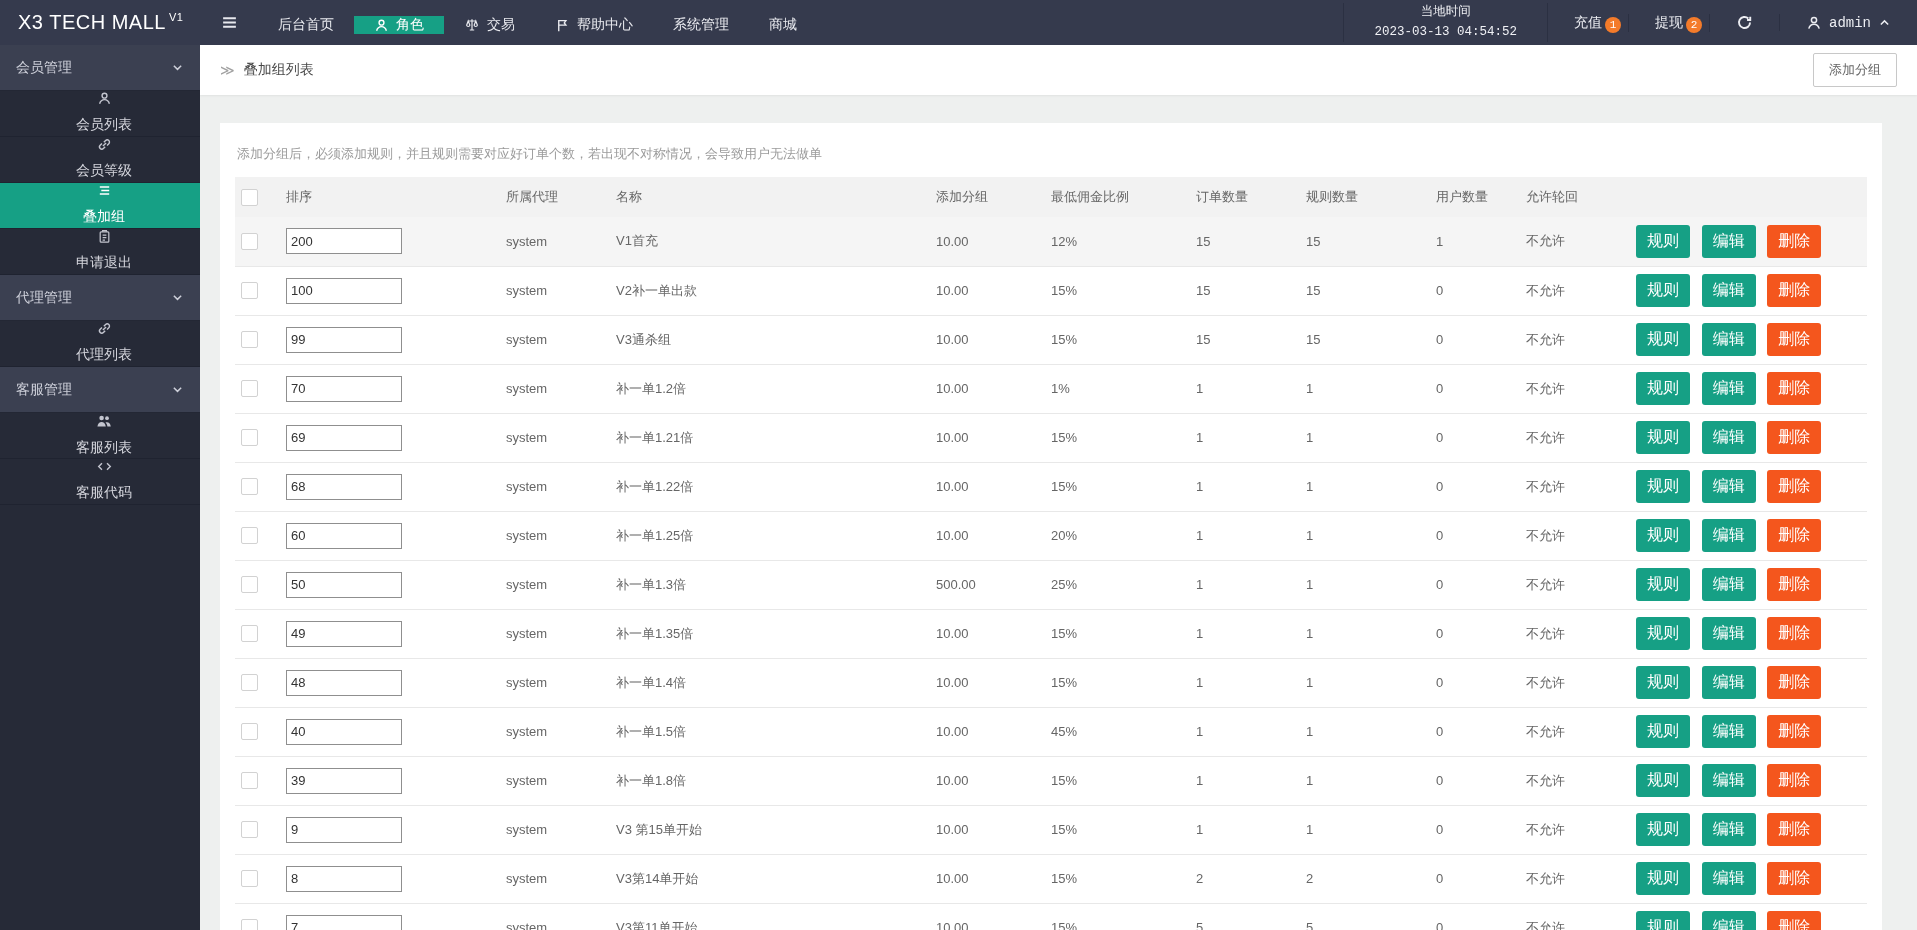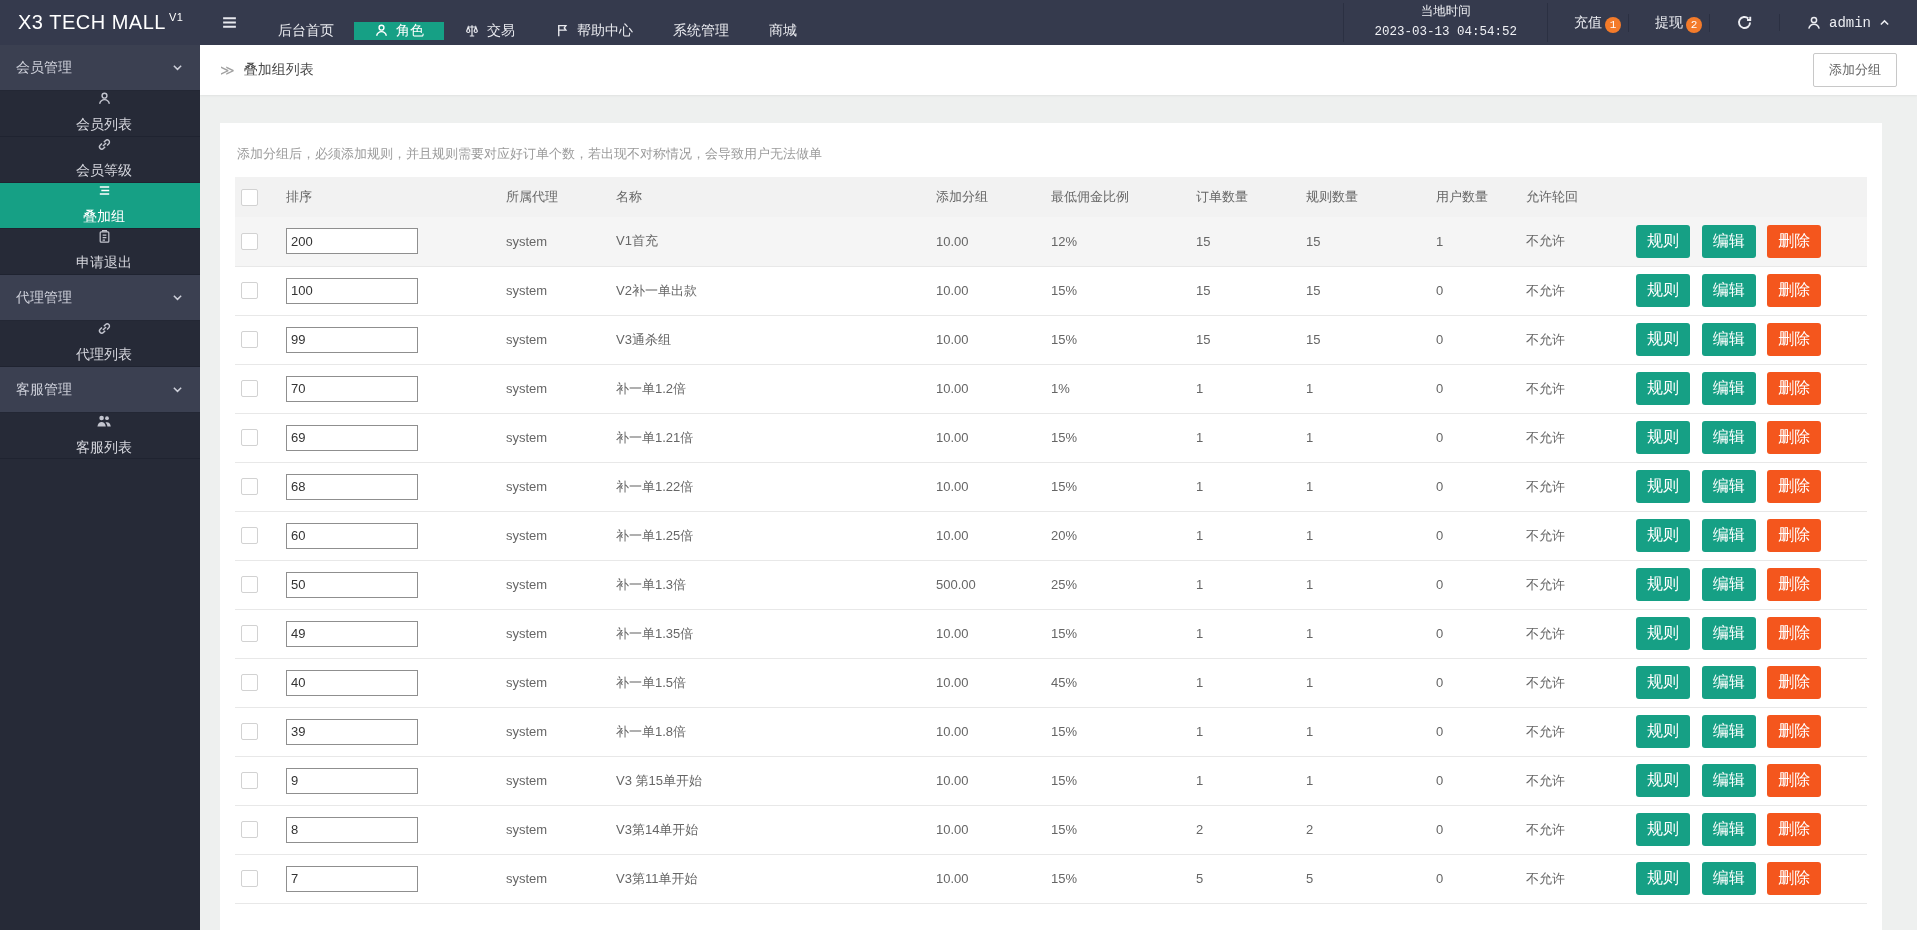--- a/index.html
+++ b/index.html
@@ -16,21 +16,21 @@
   .topbar {
     position:absolute; top:0; left:0; width:1917px; height:45px;
     background:#353a4d; display:flex; align-items:stretch; color:#fff; z-index:20;
   }
   .logo {
     width:200px; flex:0 0 200px; display:flex; align-items:center; padding-left:18px;
     font-size:20px; letter-spacing:.5px; color:#fff; white-space:nowrap;
   }
   .logo sup { font-size:11px; margin-left:3px; top:-6px; position:relative; }
   .hamburger { width:58px; display:flex; align-items:center; justify-content:center; color:#e7e8ee; cursor:pointer; }
-  .topnav { display:flex; align-items:center;margin-top:16px; }
+  .topnav { display:flex; align-items:flex-start;margin-top:16px; }
   .nav-item {
     padding:0 20px; display:flex; align-items:center; gap:7px;
     font-size:14px; color:#e9eaef; cursor:pointer; white-space:nowrap;
   }
   .nav-item.active { background:#16a085; color:#fff; }
   .topbar-right { margin-left:auto; display:flex; align-items:center;font-family:Liberation Mono, monospace; }
   .time-block {
     border-left:1px solid #2b3042; border-right:1px solid #2b3042;
     padding:0 30px; display:flex; flex-direction:column; justify-content:center; align-items:center;
     font-size:12.5px; line-height:1.55; color:#f0f1f5; white-space:nowrap;
@@ -90,21 +90,21 @@
   th { text-align:left; font-weight:normal; color:#666; padding:0 6px; overflow:hidden; white-space:nowrap; }
   tbody tr { height:49px; background:#fff; border-bottom:1px solid #e8e8e8; }
   tbody tr:first-child { background:#f5f5f5; }
   td { padding:0 6px; overflow:hidden; white-space:nowrap; }
 
   .checkbox {
     display:inline-block; width:17px; height:17px; background:#fff;
     border:1px solid #d2d2d2; border-radius:2px; vertical-align:middle; cursor:pointer;
   }
   .sort-input {
-    width:132px; height:26px; border:1px solid #8f8f8f; border-radius:0;
+    width:116px; height:26px; border:1px solid #8f8f8f; border-radius:0;
     background:#fff; color:#333; font-size:13px; padding:0 4px; font-family:inherit;
   }
   .btn {
     display:inline-block; border:none; border-radius:3px; color:#fff;
     font-size:16px; padding:6px 11px; margin-right:8px; cursor:pointer; font-family:inherit;
   }
   .btn-teal { background:#16a085; }
   .btn-orange { background:#f4561d; }
 
   col.c-check { width:45px; }  col.c-sort { width:220px; }  col.c-agent { width:110px; }
@@ -276,20 +276,28 @@
       <span class="ic">
         <svg width="16" height="16" viewBox="0 0 16 16" fill="currentColor">
           <circle cx="5.6" cy="5" r="2.3"></circle>
           <path d="M1.4 13.4c.5-2.9 2.2-4.3 4.2-4.3s3.7 1.4 4.2 4.3z"></path>
           <circle cx="11" cy="5.2" r="1.9"></circle>
           <path d="M9.5 9.6c.5-.2 1-.3 1.5-.3 1.9 0 3.3 1.3 3.8 4.1h-3.4c-.3-1.7-1-3-1.9-3.8z"></path>
         </svg>
       </span>
       <span>客服列表</span>
     </div>
+    <div class="side-row side-item">
+      <span class="ic">
+        <svg width="15" height="15" viewBox="0 0 16 16" fill="none" stroke="currentColor" stroke-width="1.5">
+          <path d="M5.3 4.5 1.8 8l3.5 3.5M10.7 4.5 14.2 8l-3.5 3.5"></path>
+        </svg>
+      </span>
+      <span>客服代码</span>
+    </div>
   </div>
 
 <div class="main">
   <div class="breadcrumb-bar">
     <div class="breadcrumb">
       <span class="crumb-chevrons">≫</span>
       <span>叠加组列表</span>
     </div>
     <button class="add-btn">添加分组</button>
   </div>
@@ -482,20 +490,37 @@
     <td>1</td>
     <td>0</td>
     <td>不允许</td>
     <td>
       <button class="btn btn-teal">规则</button>
       <button class="btn btn-teal">编辑</button>
       <button class="btn btn-orange">删除</button>
     </td>
   </tr>
 
+  <tr>
+    <td><span class="checkbox"></span></td>
+    <td><input class="sort-input" type="text" value="48" style=""></td>
+    <td>system</td>
+    <td>补一单1.4倍</td>
+    <td>10.00</td>
+    <td>15%</td>
+    <td>1</td>
+    <td>1</td>
+    <td>0</td>
+    <td>不允许</td>
+    <td>
+      <button class="btn btn-teal">规则</button>
+      <button class="btn btn-teal">编辑</button>
+      <button class="btn btn-orange">删除</button>
+    </td>
+  </tr>
 
   <tr>
     <td><span class="checkbox"></span></td>
     <td><input class="sort-input" type="text" value="40" style=""></td>
     <td>system</td>
     <td>补一单1.5倍</td>
     <td>10.00</td>
     <td>45%</td>
     <td>1</td>
     <td>1</td>

